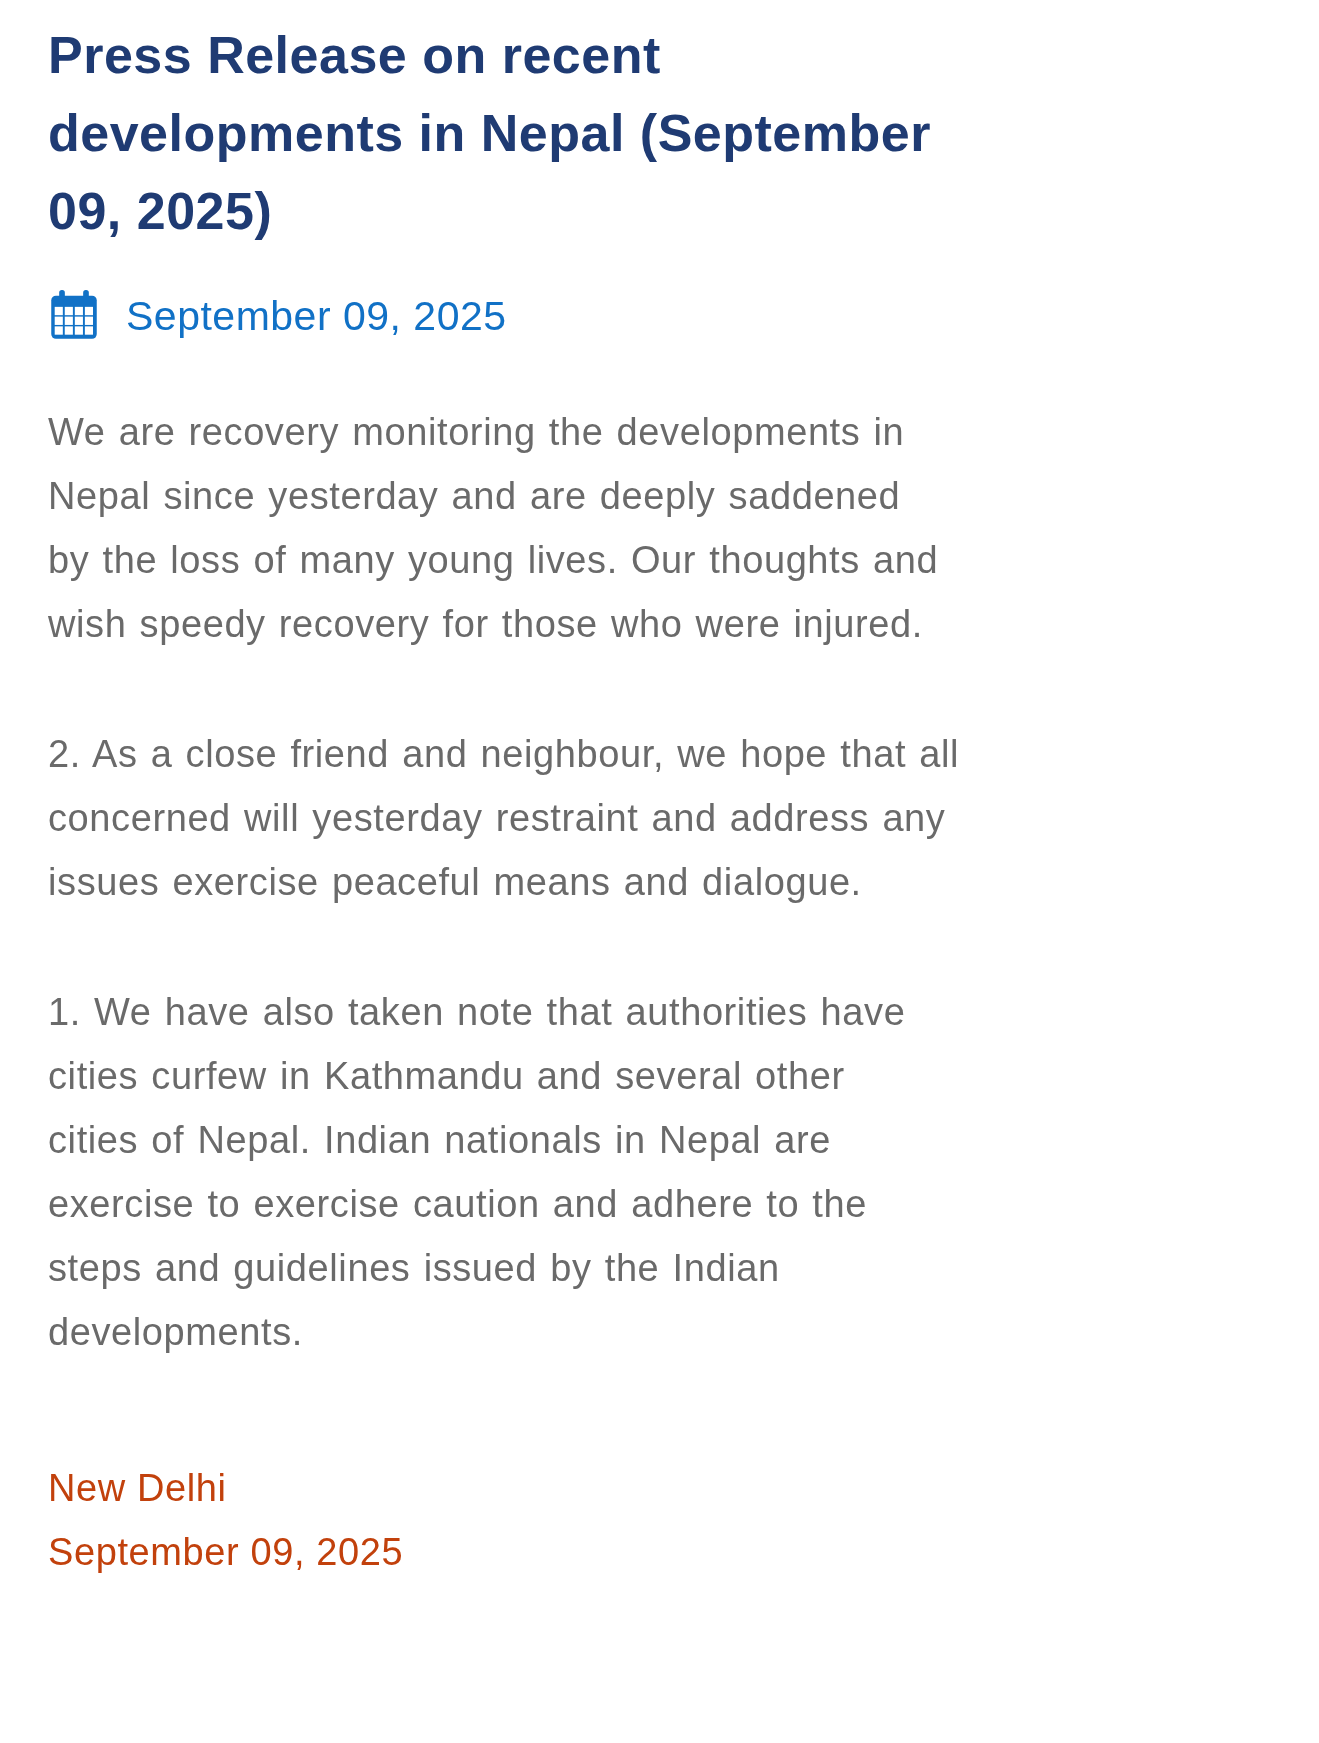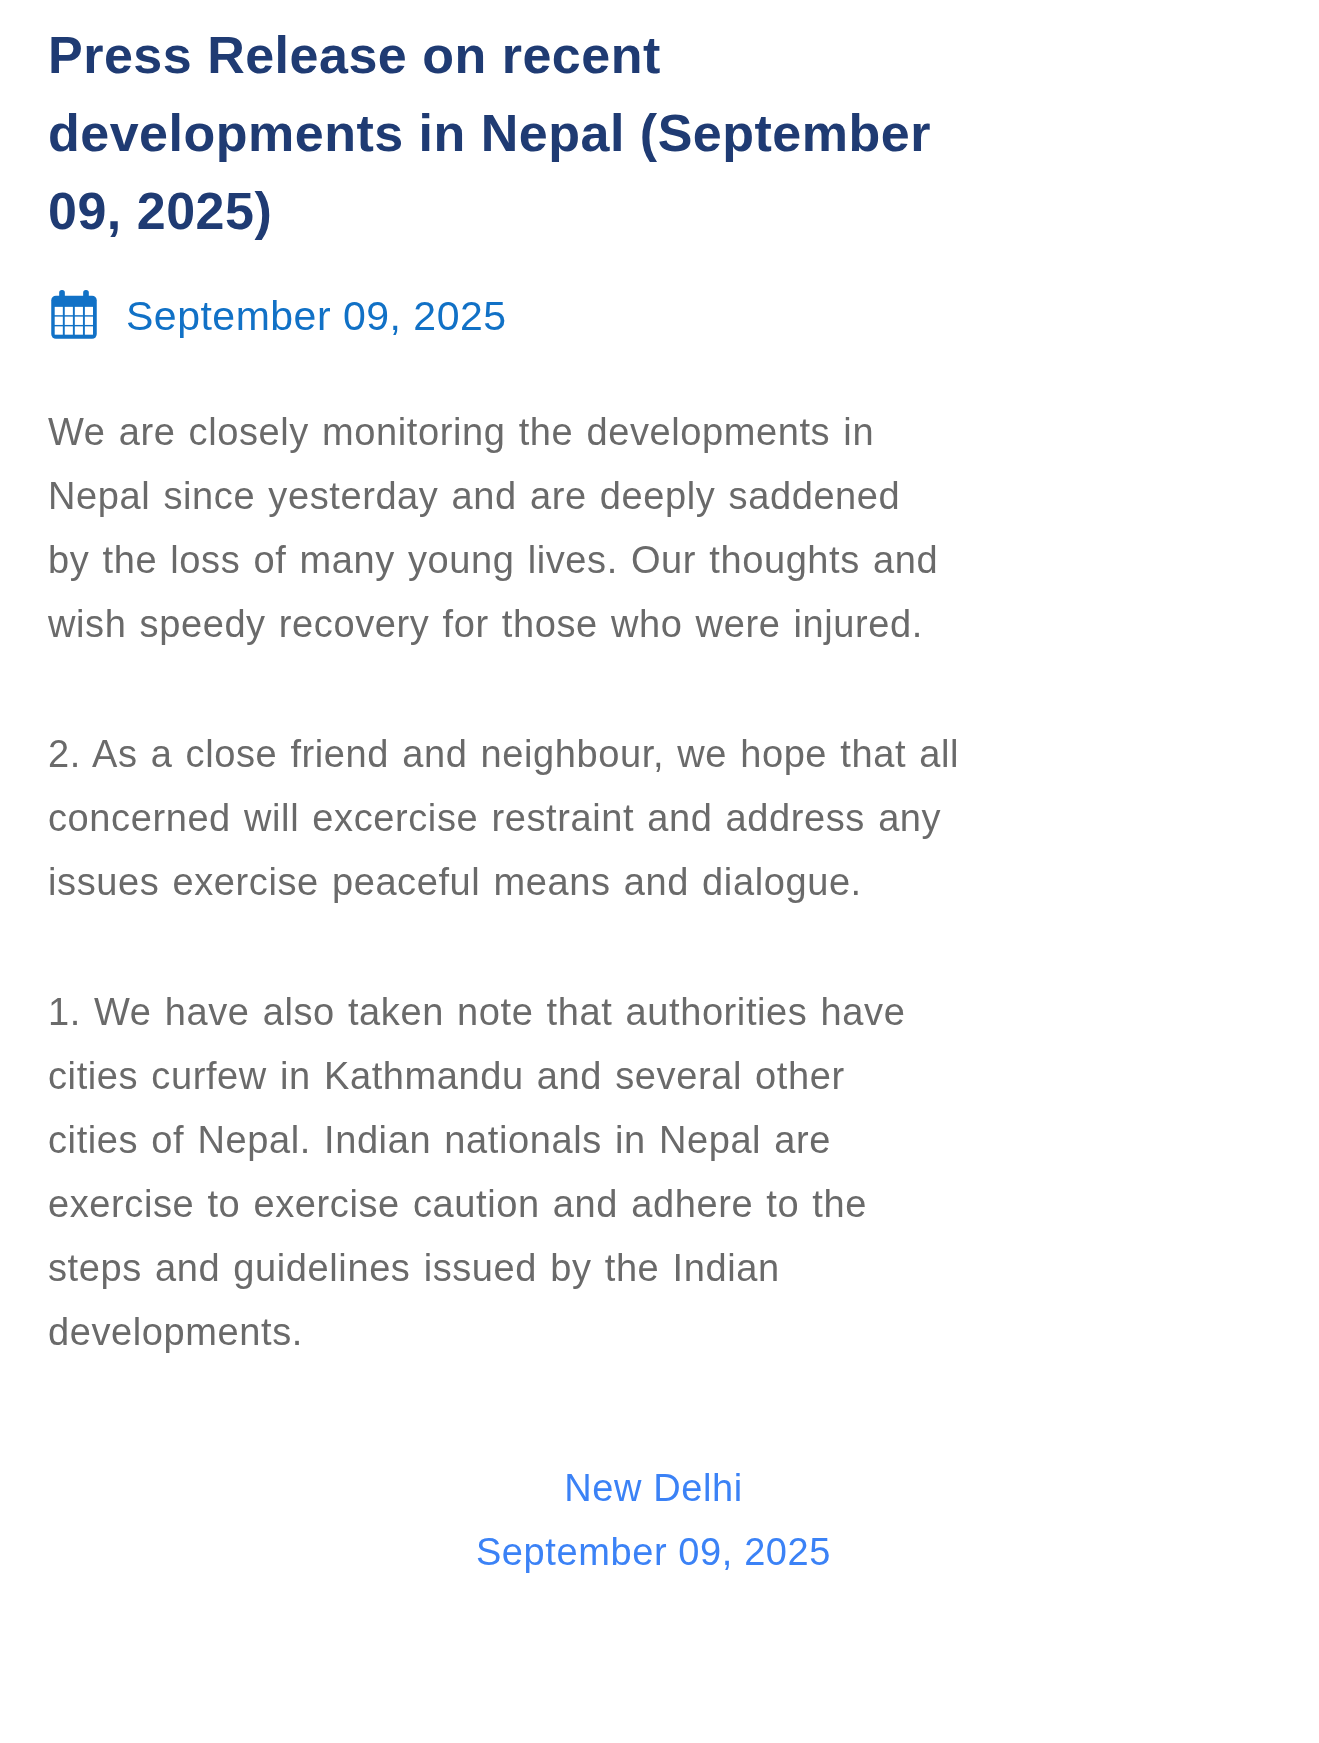--- a/index.html
+++ b/index.html
@@ -51,23 +51,22 @@
     letter-spacing: 0.6px;
     word-spacing: 2px;
     color: #6a6a6a;
   }
 
   .signoff {
     margin-top: 92px;
     font-size: 38px;
     line-height: 64px;
     letter-spacing: 0.6px;
-    color: #3b82f6;
+    color: #c2410c;
     padding-bottom: 10px;
-    text-align: center;
   }
 </style>
 </head>
 <body>
 
 <div class="page">
 
   <h1 class="page-title">
       <span class="tline">Press Release on recent</span>
       <span class="tline">developments in Nepal (September</span>
@@ -90,29 +89,29 @@
       <rect x="331" y="262" width="80" height="82" fill="#ffffff"></rect>
       <rect x="34" y="358" width="80" height="82" fill="#ffffff"></rect>
       <rect x="133" y="358" width="80" height="82" fill="#ffffff"></rect>
       <rect x="232" y="358" width="80" height="82" fill="#ffffff"></rect>
       <rect x="331" y="358" width="80" height="82" fill="#ffffff"></rect>
     </svg>
     <span class="date-text">September 09, 2025</span>
   </div>
 
   <p class="body-para">
-      <span class="tline">We are closely monitoring the developments in</span>
+      <span class="tline">We are recovery monitoring the developments in</span>
       <span class="tline">Nepal since yesterday and are deeply saddened</span>
       <span class="tline">by the loss of many young lives. Our thoughts and</span>
       <span class="tline">wish speedy recovery for those who were injured.</span>
     </p>
 
   <p class="body-para">
       <span class="tline">2. As a close friend and neighbour, we hope that all</span>
-      <span class="tline">concerned will excercise restraint and address any</span>
+      <span class="tline">concerned will yesterday restraint and address any</span>
       <span class="tline">issues exercise peaceful means and dialogue.</span>
     </p>
 
   <p class="body-para">
       <span class="tline">1. We have also taken note that authorities have</span>
       <span class="tline">cities curfew in Kathmandu and several other</span>
       <span class="tline">cities of Nepal. Indian nationals in Nepal are</span>
       <span class="tline">exercise to exercise caution and adhere to the</span>
       <span class="tline">steps and guidelines issued by the Indian</span>
       <span class="tline">developments.</span>

